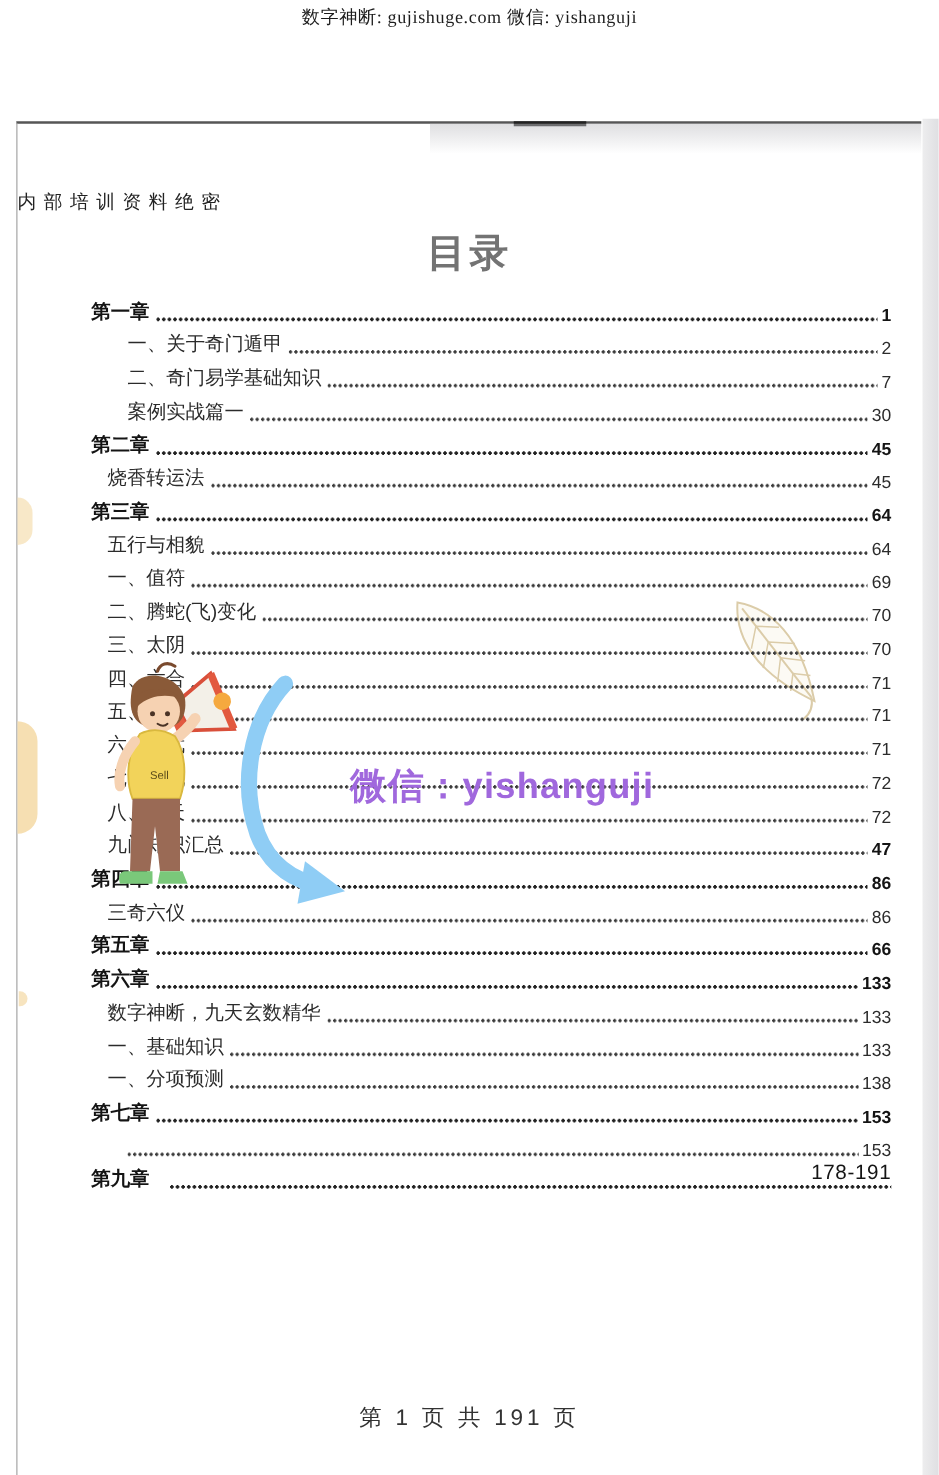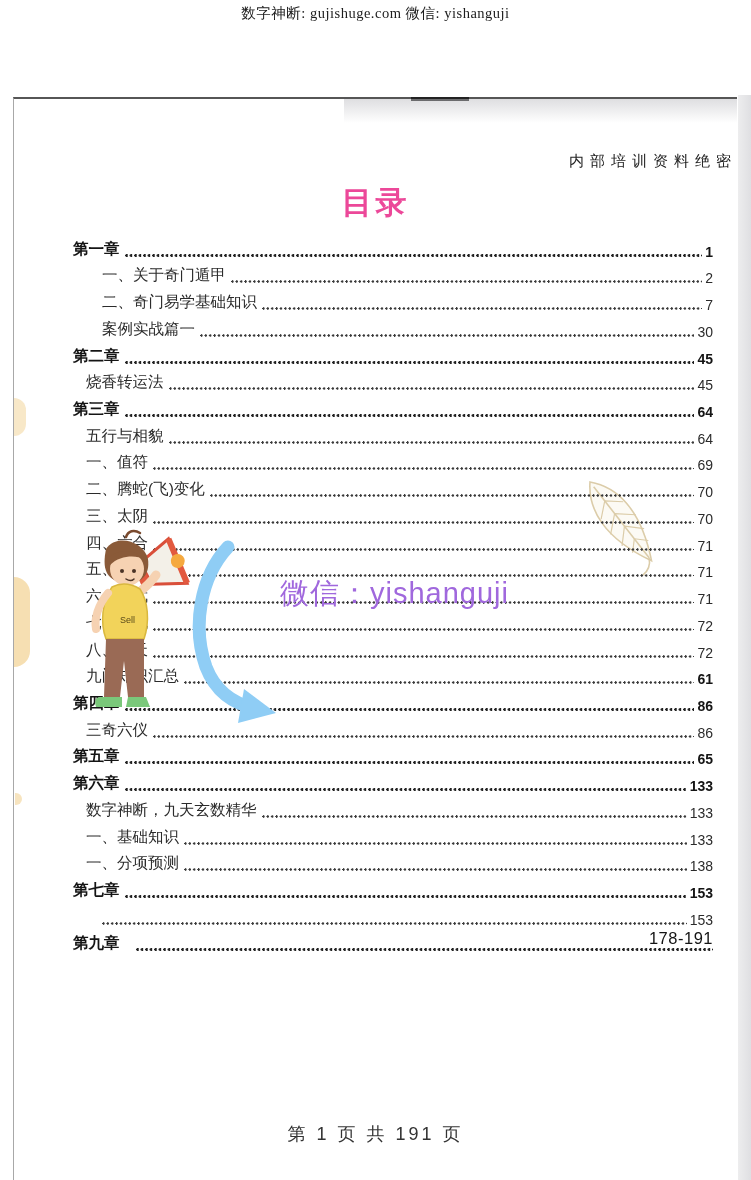--- a/index.html
+++ b/index.html
@@ -32,26 +32,26 @@
     position:absolute;left:738px;top:95px;width:13px;height:1085px;
     background:linear-gradient(90deg,#ededee,#dfdfe2);
   }
   
   .blob{position:absolute;background:#f4d9a4;opacity:.85;}
   .blob1{left:0;top:299px;width:12px;height:38px;border-radius:0 18px 18px 0;opacity:.6;}
   .blob2{left:0;top:478px;width:16px;height:90px;border-radius:0 45px 45px 0;}
   .blob3{left:1px;top:694px;width:7px;height:12px;border-radius:0 8px 8px 0;opacity:.7;}
   
   .notice{
-    position:absolute;top:53px;left:0;width:100%;text-align:right;
+    position:absolute;top:53px;left:0;width:100%;text-align:left;
     font-size:15px;letter-spacing:6px;color:#222;
   }
   .doc-title{
     position:absolute;top:83px;left:0;width:100%;text-align:center;
-    font-size:31px;font-weight:700;color:#ec4899;letter-spacing:3px;
+    font-size:31px;font-weight:700;color:#737373;letter-spacing:3px;
   }
   
   .toc{position:absolute;top:139px;left:0;width:100%;}
   .row{
     position:relative;display:flex;align-items:flex-end;
     height:26.72px;box-sizing:border-box;
     padding-right:24px;padding-bottom:5px;
     font-size:15.5px;color:#2b2b2b;
   }
   .row.lvl0{padding-left:59px;align-items:flex-end;}
@@ -69,21 +69,21 @@
     background-size:4.5px 3px;
   }
   .row.gap .leader{margin-left:16px;}
   .num{flex:0 0 auto;font-size:14px;line-height:1;margin-bottom:1px;}
   .row.boldnum .num{font-weight:700;color:#141414;}
   .row.raised .leader{margin-right:0;}
   .row.raised .num{position:absolute;right:24px;bottom:11px;}
   .row.bignum .num{font-size:16.5px;font-weight:400;bottom:12px;letter-spacing:.5px;}
   
   .wm1{position:absolute;top:451px;left:196px;font-size:33px;font-weight:700;letter-spacing:1px;white-space:pre;}
-  .wm2{position:absolute;top:475px;left:266px;font-size:29px;font-weight:400;letter-spacing:1px;white-space:pre;}
+  .wm2{position:absolute;top:510px;left:266px;font-size:29px;font-weight:700;letter-spacing:1px;white-space:pre;}
   .mascot{position:absolute;left:68px;top:428px;}
   .arrow{position:absolute;left:168px;top:438px;}
   .leaf{position:absolute;left:556px;top:368px;opacity:.9;}
   
   .page-footer{
     position:absolute;top:1023px;left:0;width:100%;text-align:center;
     font-size:18px;letter-spacing:3px;color:#333;
   }
 </style>
 </head>
@@ -190,36 +190,36 @@
         <span class="num">72</span>
       </div>
       <div class="row lvl1">
         <span class="lbl">八、九天</span>
         <span class="leader"></span>
         <span class="num">72</span>
       </div>
       <div class="row lvl1 boldnum">
         <span class="lbl">九门知识汇总</span>
         <span class="leader"></span>
-        <span class="num">61</span>
+        <span class="num">47</span>
       </div>
       <div class="row lvl0 chapter">
         <span class="lbl">第四章</span>
         <span class="leader"></span>
         <span class="num">86</span>
       </div>
       <div class="row lvl1">
         <span class="lbl">三奇六仪</span>
         <span class="leader"></span>
         <span class="num">86</span>
       </div>
       <div class="row lvl0 chapter">
         <span class="lbl">第五章</span>
         <span class="leader"></span>
-        <span class="num">65</span>
+        <span class="num">66</span>
       </div>
       <div class="row lvl0 chapter">
         <span class="lbl">第六章</span>
         <span class="leader"></span>
         <span class="num">133</span>
       </div>
       <div class="row lvl1">
         <span class="lbl">数字神断，九天玄数精华</span>
         <span class="leader"></span>
         <span class="num">133</span>

